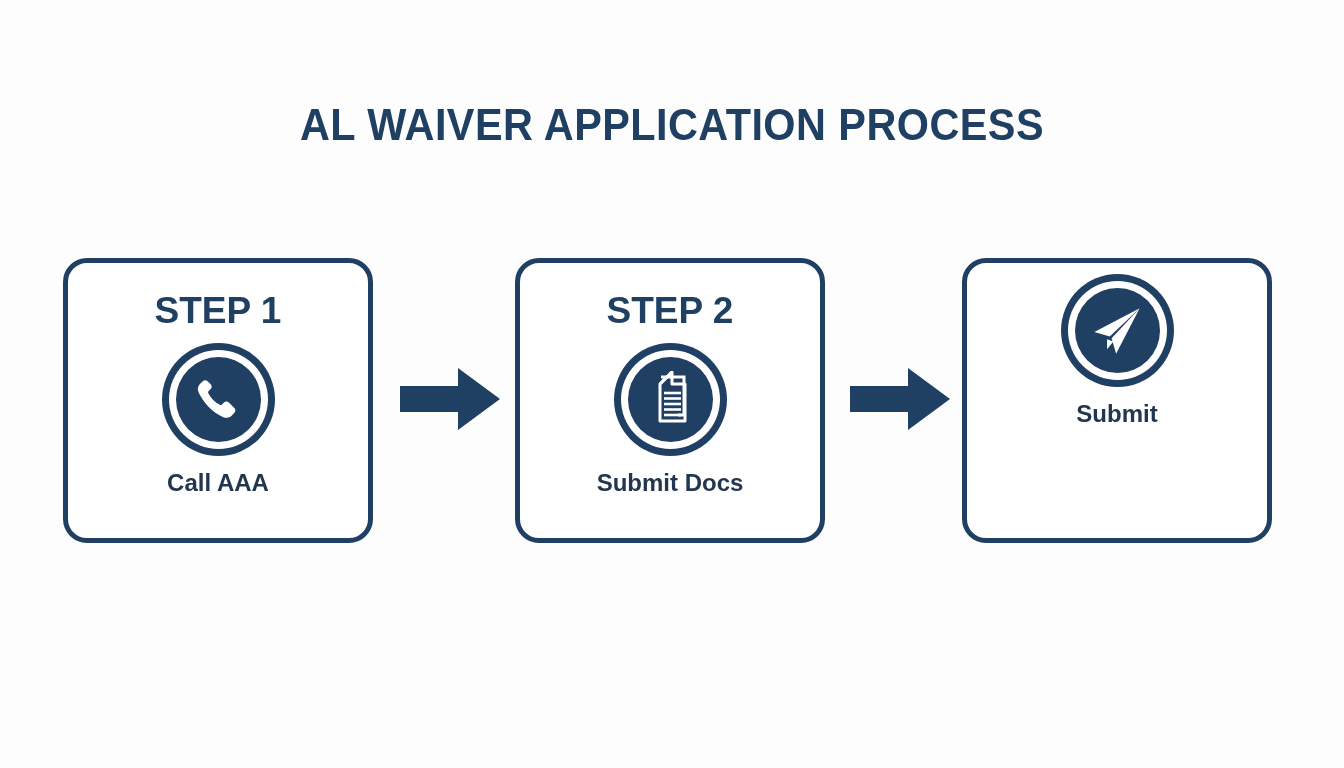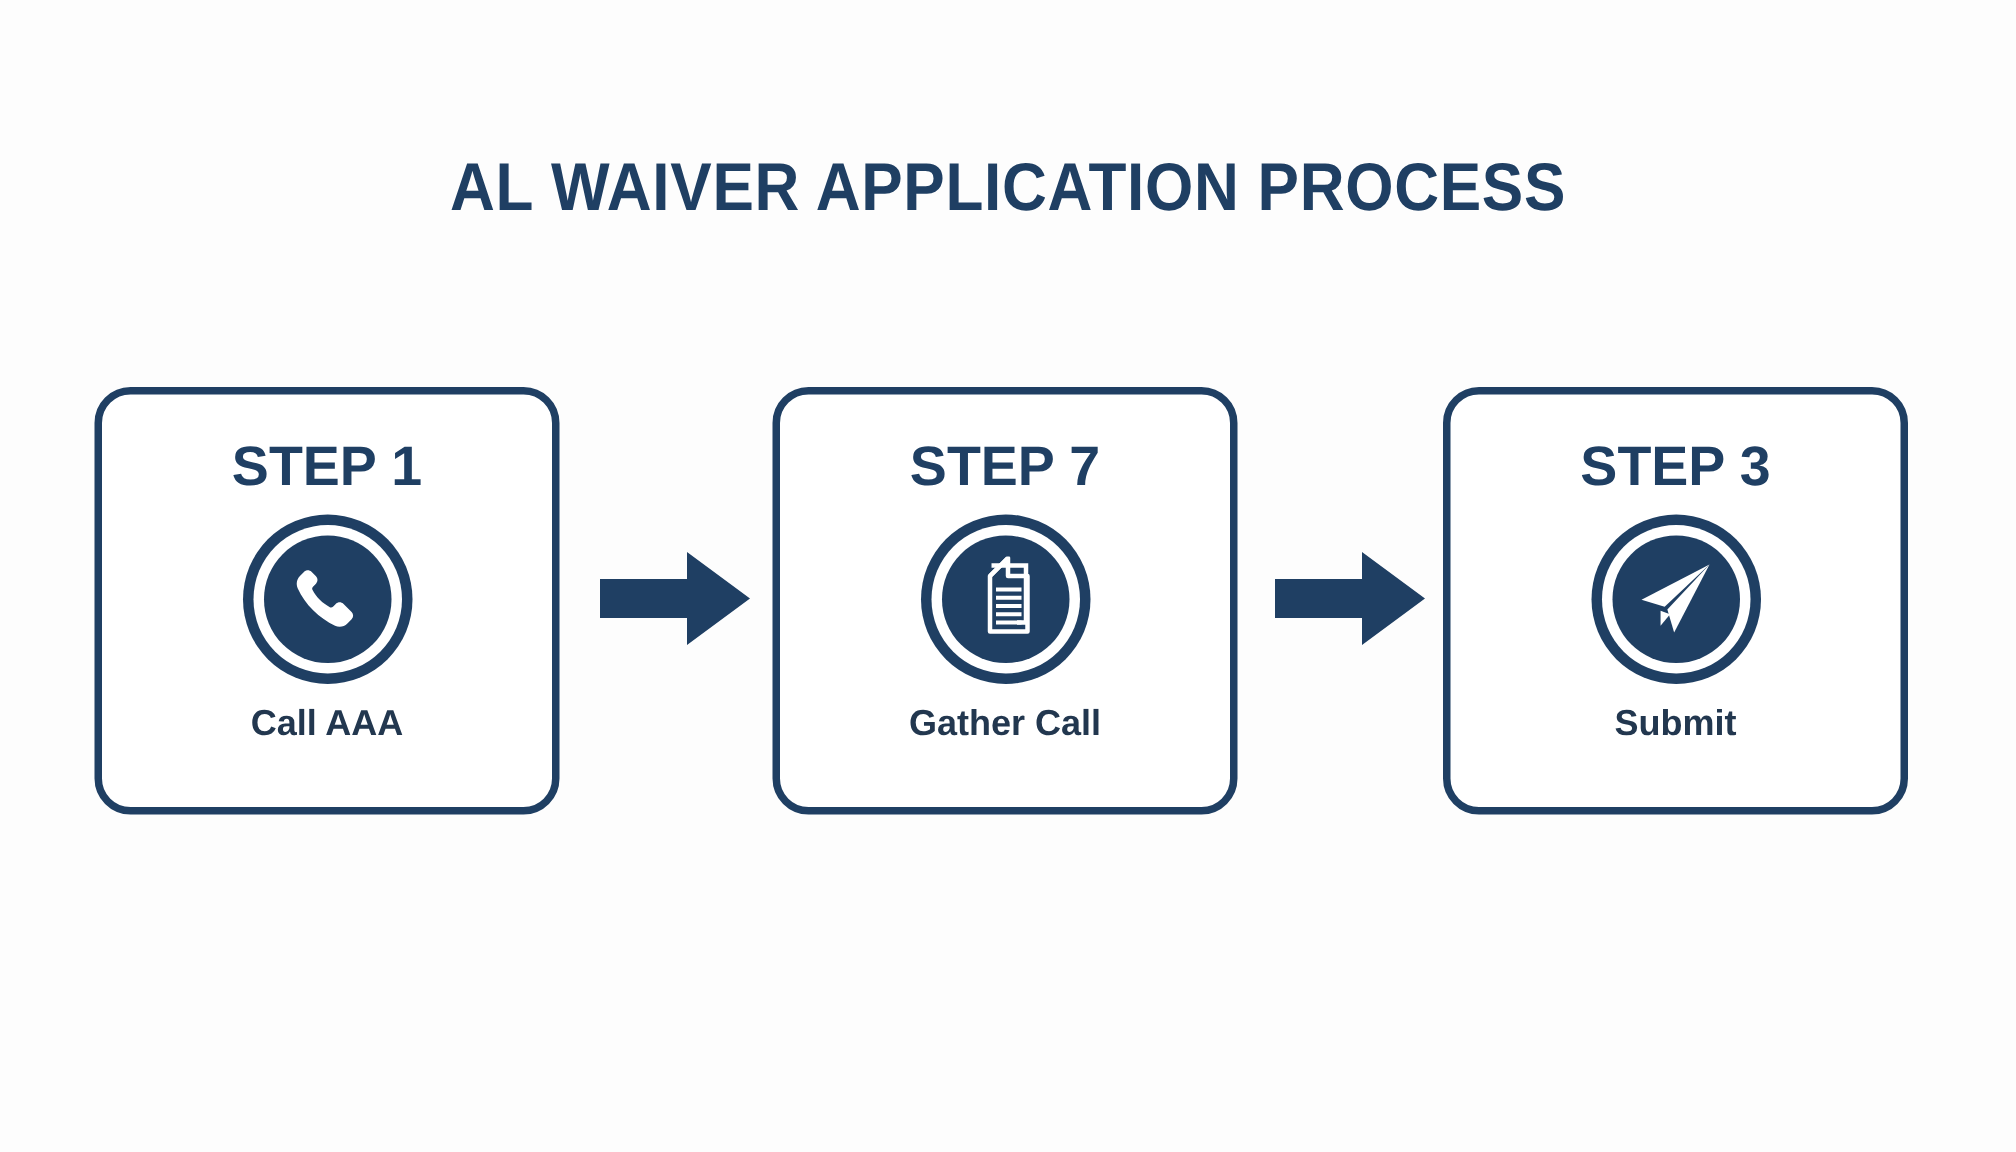--- a/index.html
+++ b/index.html
@@ -170,21 +170,21 @@
 
     <div class="arrow arrow-1">
       <span>
         <svg width="100" height="62" viewBox="0 0 100 62" aria-hidden="true">
           <polygon fill="#1f3f63" points="0,18 58,18 58,0 100,31 58,62 58,44 0,44"></polygon>
         </svg>
       </span>
     </div>
 
     <div class="card card-2">
-      <div class="step-title">STEP 7</div>
+      <div class="step-title">STEP 2</div>
 
       <div class="badge">
         <span>
           <svg width="52" height="56" viewBox="0 0 52 56" aria-hidden="true">
 
             <path fill="none" stroke="#ffffff" stroke-width="3" d="M17 6 h23 a0 0 0 0 1 0 0 v38 h-6"></path>
 
             <path fill="none" stroke="#ffffff" stroke-width="3" stroke-linejoin="round" d="M16 13 L16 50 L41 50 L41 13 L28 13 L28 1 Z"></path>
             <path fill="none" stroke="#ffffff" stroke-width="3" stroke-linejoin="round" d="M28 1 L16 13"></path>
 
@@ -192,33 +192,32 @@
               <line x1="20" y1="22" x2="37" y2="22"></line>
               <line x1="20" y1="27.5" x2="37" y2="27.5"></line>
               <line x1="20" y1="33" x2="37" y2="33"></line>
               <line x1="20" y1="38.5" x2="37" y2="38.5"></line>
               <line x1="20" y1="44" x2="37" y2="44"></line>
             </g>
           </svg>
         </span>
       </div>
 
-      <div class="step-label">Gather Call</div>
+      <div class="step-label">Submit Docs</div>
     </div>
 
     <div class="arrow arrow-2">
       <span>
         <svg width="100" height="62" viewBox="0 0 100 62" aria-hidden="true">
           <polygon fill="#1f3f63" points="0,18 58,18 58,0 100,31 58,62 58,44 0,44"></polygon>
         </svg>
       </span>
     </div>
 
     <div class="card card-3">
-      <div class="step-title">STEP 3</div>
 
       <div class="badge">
         <span>
           <svg width="58" height="58" viewBox="0 0 64 64" aria-hidden="true">
 
             <path fill="#ffffff" d="M57 7 L7 33 L24 38 Z"></path>
 
             <path fill="#ffffff" d="M57 7 L26 40 L31 57 Z"></path>
 
             <path fill="#ffffff" d="M21 41 L28 43.5 L21 52 Z"></path>

